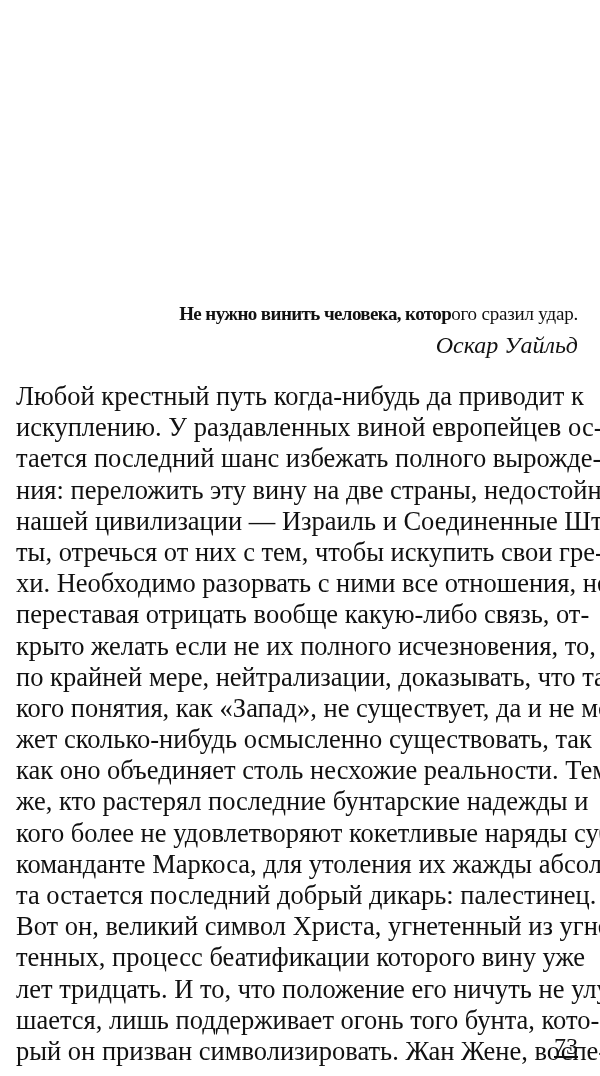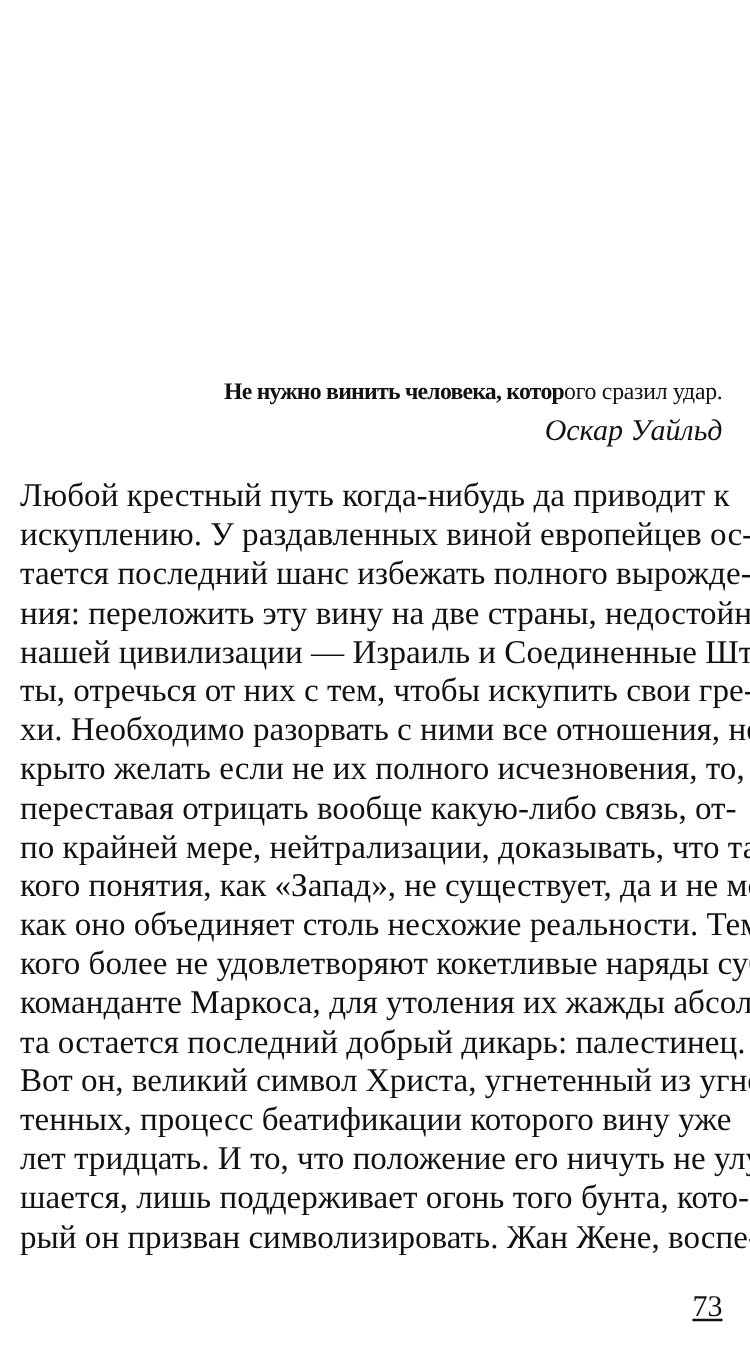--- a/index.html
+++ b/index.html
@@ -70,25 +70,27 @@
 </div>
 
 <div class="body-text">
   <div class="body-line">Любой крестный путь когда-нибудь да приводит к</div>
   <div class="body-line">искуплению. У раздавленных виной европейцев ос-</div>
   <div class="body-line">тается последний шанс избежать полного вырожде-</div>
   <div class="body-line">ния: переложить эту вину на две страны, недостойные</div>
   <div class="body-line">нашей цивилизации — Израиль и Соединенные Шта-</div>
   <div class="body-line">ты, отречься от них с тем, чтобы искупить свои гре-</div>
   <div class="body-line">хи. Необходимо разорвать с ними все отношения, не</div>
+  <div class="body-line">переставая отрицать вообще какую-либо связь, от-</div>
   <div class="body-line">крыто желать если не их полного исчезновения, то,</div>
-  <div class="body-line">переставая отрицать вообще какую-либо связь, от-</div>
   <div class="body-line">по крайней мере, нейтрализации, доказывать, что та-</div>
   <div class="body-line">кого понятия, как «Запад», не существует, да и не мо-</div>
+  <div class="body-line">жет сколько-нибудь осмысленно существовать, так</div>
   <div class="body-line">как оно объединяет столь несхожие реальности. Тем</div>
+  <div class="body-line">же, кто растерял последние бунтарские надежды и</div>
   <div class="body-line">кого более не удовлетворяют кокетливые наряды суб-</div>
   <div class="body-line">команданте Маркоса, для утоления их жажды абсолю-</div>
   <div class="body-line">та остается последний добрый дикарь: палестинец.</div>
   <div class="body-line">Вот он, великий символ Христа, угнетенный из угне-</div>
   <div class="body-line">тенных, процесс беатификации которого вину уже</div>
   <div class="body-line">лет тридцать. И то, что положение его ничуть не улуч-</div>
   <div class="body-line">шается, лишь поддерживает огонь того бунта, кото-</div>
   <div class="body-line">рый он призван символизировать. Жан Жене, воспе-</div>
 </div>
 

